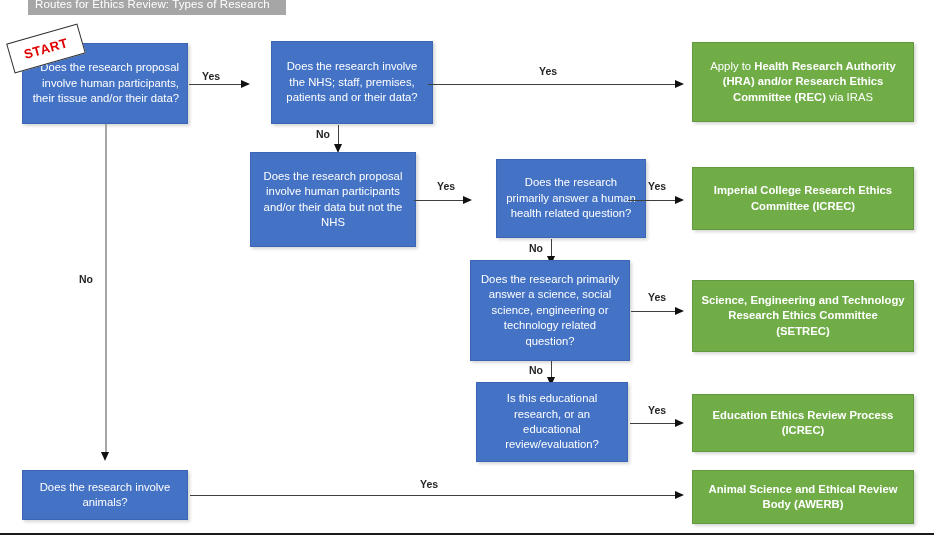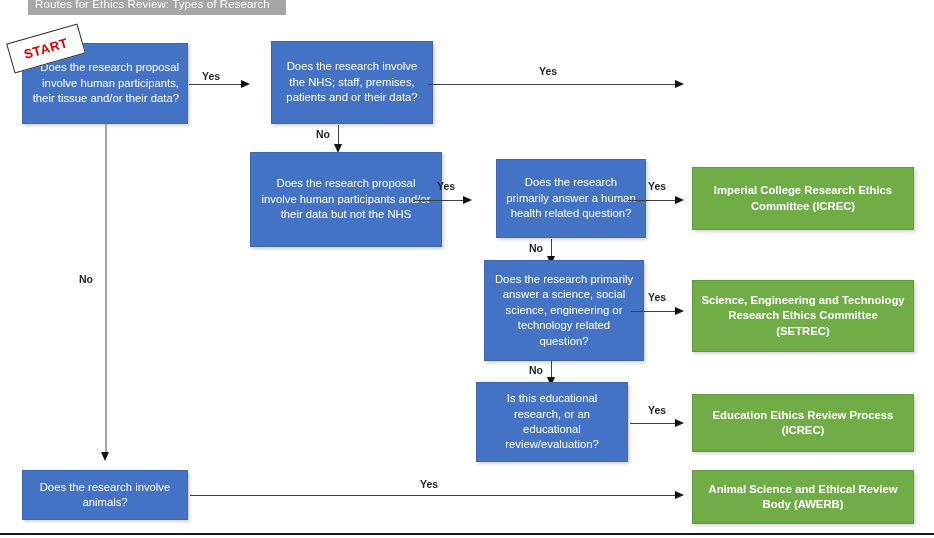--- a/index.html
+++ b/index.html
@@ -154,26 +154,29 @@
   <div class="arrow-right" style="left:241px; top:79.5px;"></div>
 
   <div class="node blue" style="left:250px; top:41px; width:162px; height:83px;margin-left:21px;">
     <span class="txt">Does the research involve the NHS; staff, premises, patients and or their data?</span>
   </div>
 
   <div class="elabel" style="left:539px; top:65px;">Yes</div>
   <div class="hline" style="left:428px; top:84px; width:248px;"></div>
   <div class="arrow-right" style="left:675px; top:79.5px;"></div>
 
+  <div class="node green" style="left:692px; top:42px; width:222px; height:80px;">
+    <span class="txt"><span class="reg">Apply to </span><span>Health Research Authority (HRA) and/or Research Ethics Committee (REC)</span><span class="reg"> via IRAS</span></span>
+  </div>
 
   <div class="elabel" style="left:316px; top:128px;">No</div>
   <div class="vline-dark" style="left:338px; top:125px; height:23px;"></div>
   <div class="arrow-down" style="left:334px; top:144px;"></div>
 
-  <div class="node blue" style="left:250px; top:152px; width:192px; height:95px;">
+  <div class="node blue" style="left:250px; top:152px; width:166px; height:95px;">
     <span class="txt">Does the research proposal involve human participants and/or their data but not the NHS</span>
   </div>
 
   <div class="elabel" style="left:437px; top:180px;">Yes</div>
   <div class="hline" style="left:414px; top:200px; width:50px;"></div>
   <div class="arrow-right" style="left:463px; top:195.5px;"></div>
 
   <div class="node blue" style="left:496px; top:159px; width:150px; height:79px;justify-content:flex-end;">
     <span class="txt">Does the research primarily answer a human health related question?</span>
   </div>
@@ -183,21 +186,21 @@
   <div class="arrow-right" style="left:675px; top:195.5px;"></div>
 
   <div class="node green" style="left:692px; top:167px; width:222px; height:63px;">
     <span class="txt">Imperial College Research Ethics Committee (ICREC)</span>
   </div>
 
   <div class="elabel" style="left:529px; top:242px;">No</div>
   <div class="vline-dark" style="left:551px; top:239px; height:21px;"></div>
   <div class="arrow-down" style="left:547px; top:256px;"></div>
 
-  <div class="node blue" style="left:470px; top:260px; width:160px; height:101px;margin-left:14px;">
+  <div class="node blue" style="left:470px; top:260px; width:160px; height:101px;">
     <span class="txt">Does the research primarily answer a science, social science, engineering or technology related question?</span>
   </div>
 
   <div class="elabel" style="left:648px; top:291px;">Yes</div>
   <div class="hline" style="left:631px; top:311px; width:45px;"></div>
   <div class="arrow-right" style="left:675px; top:306.5px;"></div>
 
   <div class="node green" style="left:692px; top:280px; width:222px; height:72px;">
     <span class="txt">Science, Engineering and Technology Research Ethics Committee (SETREC)</span>
   </div>

